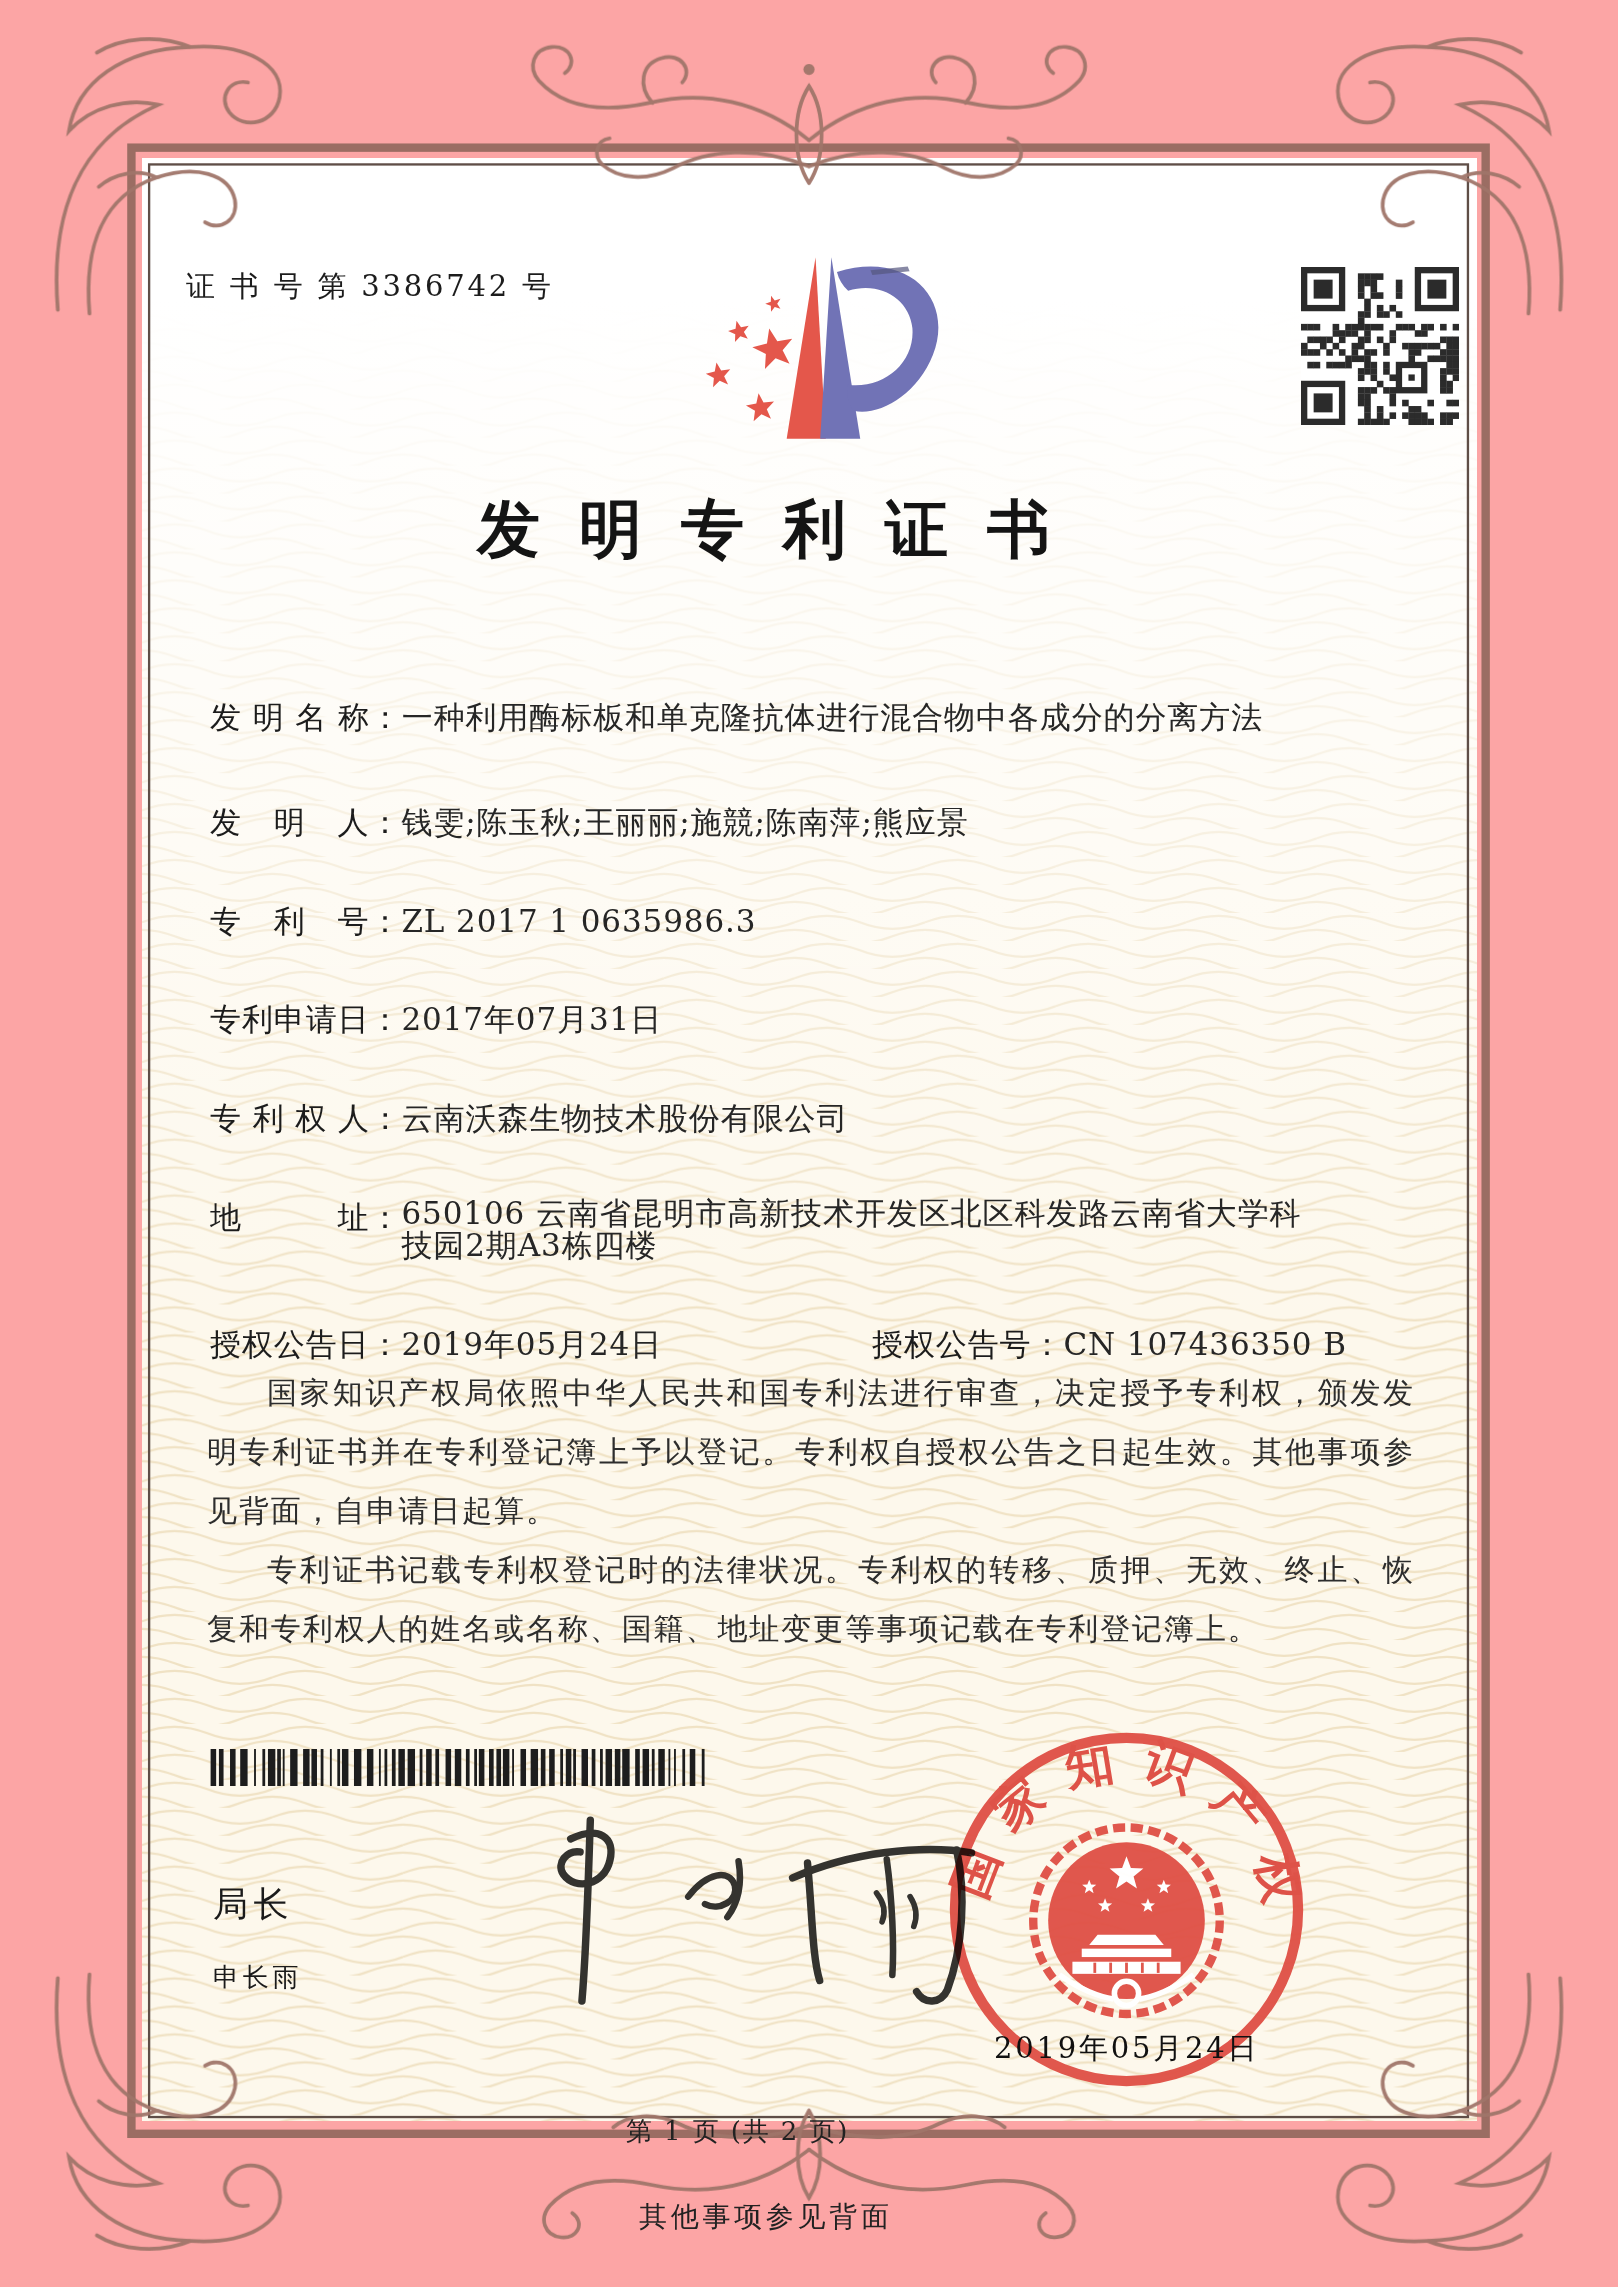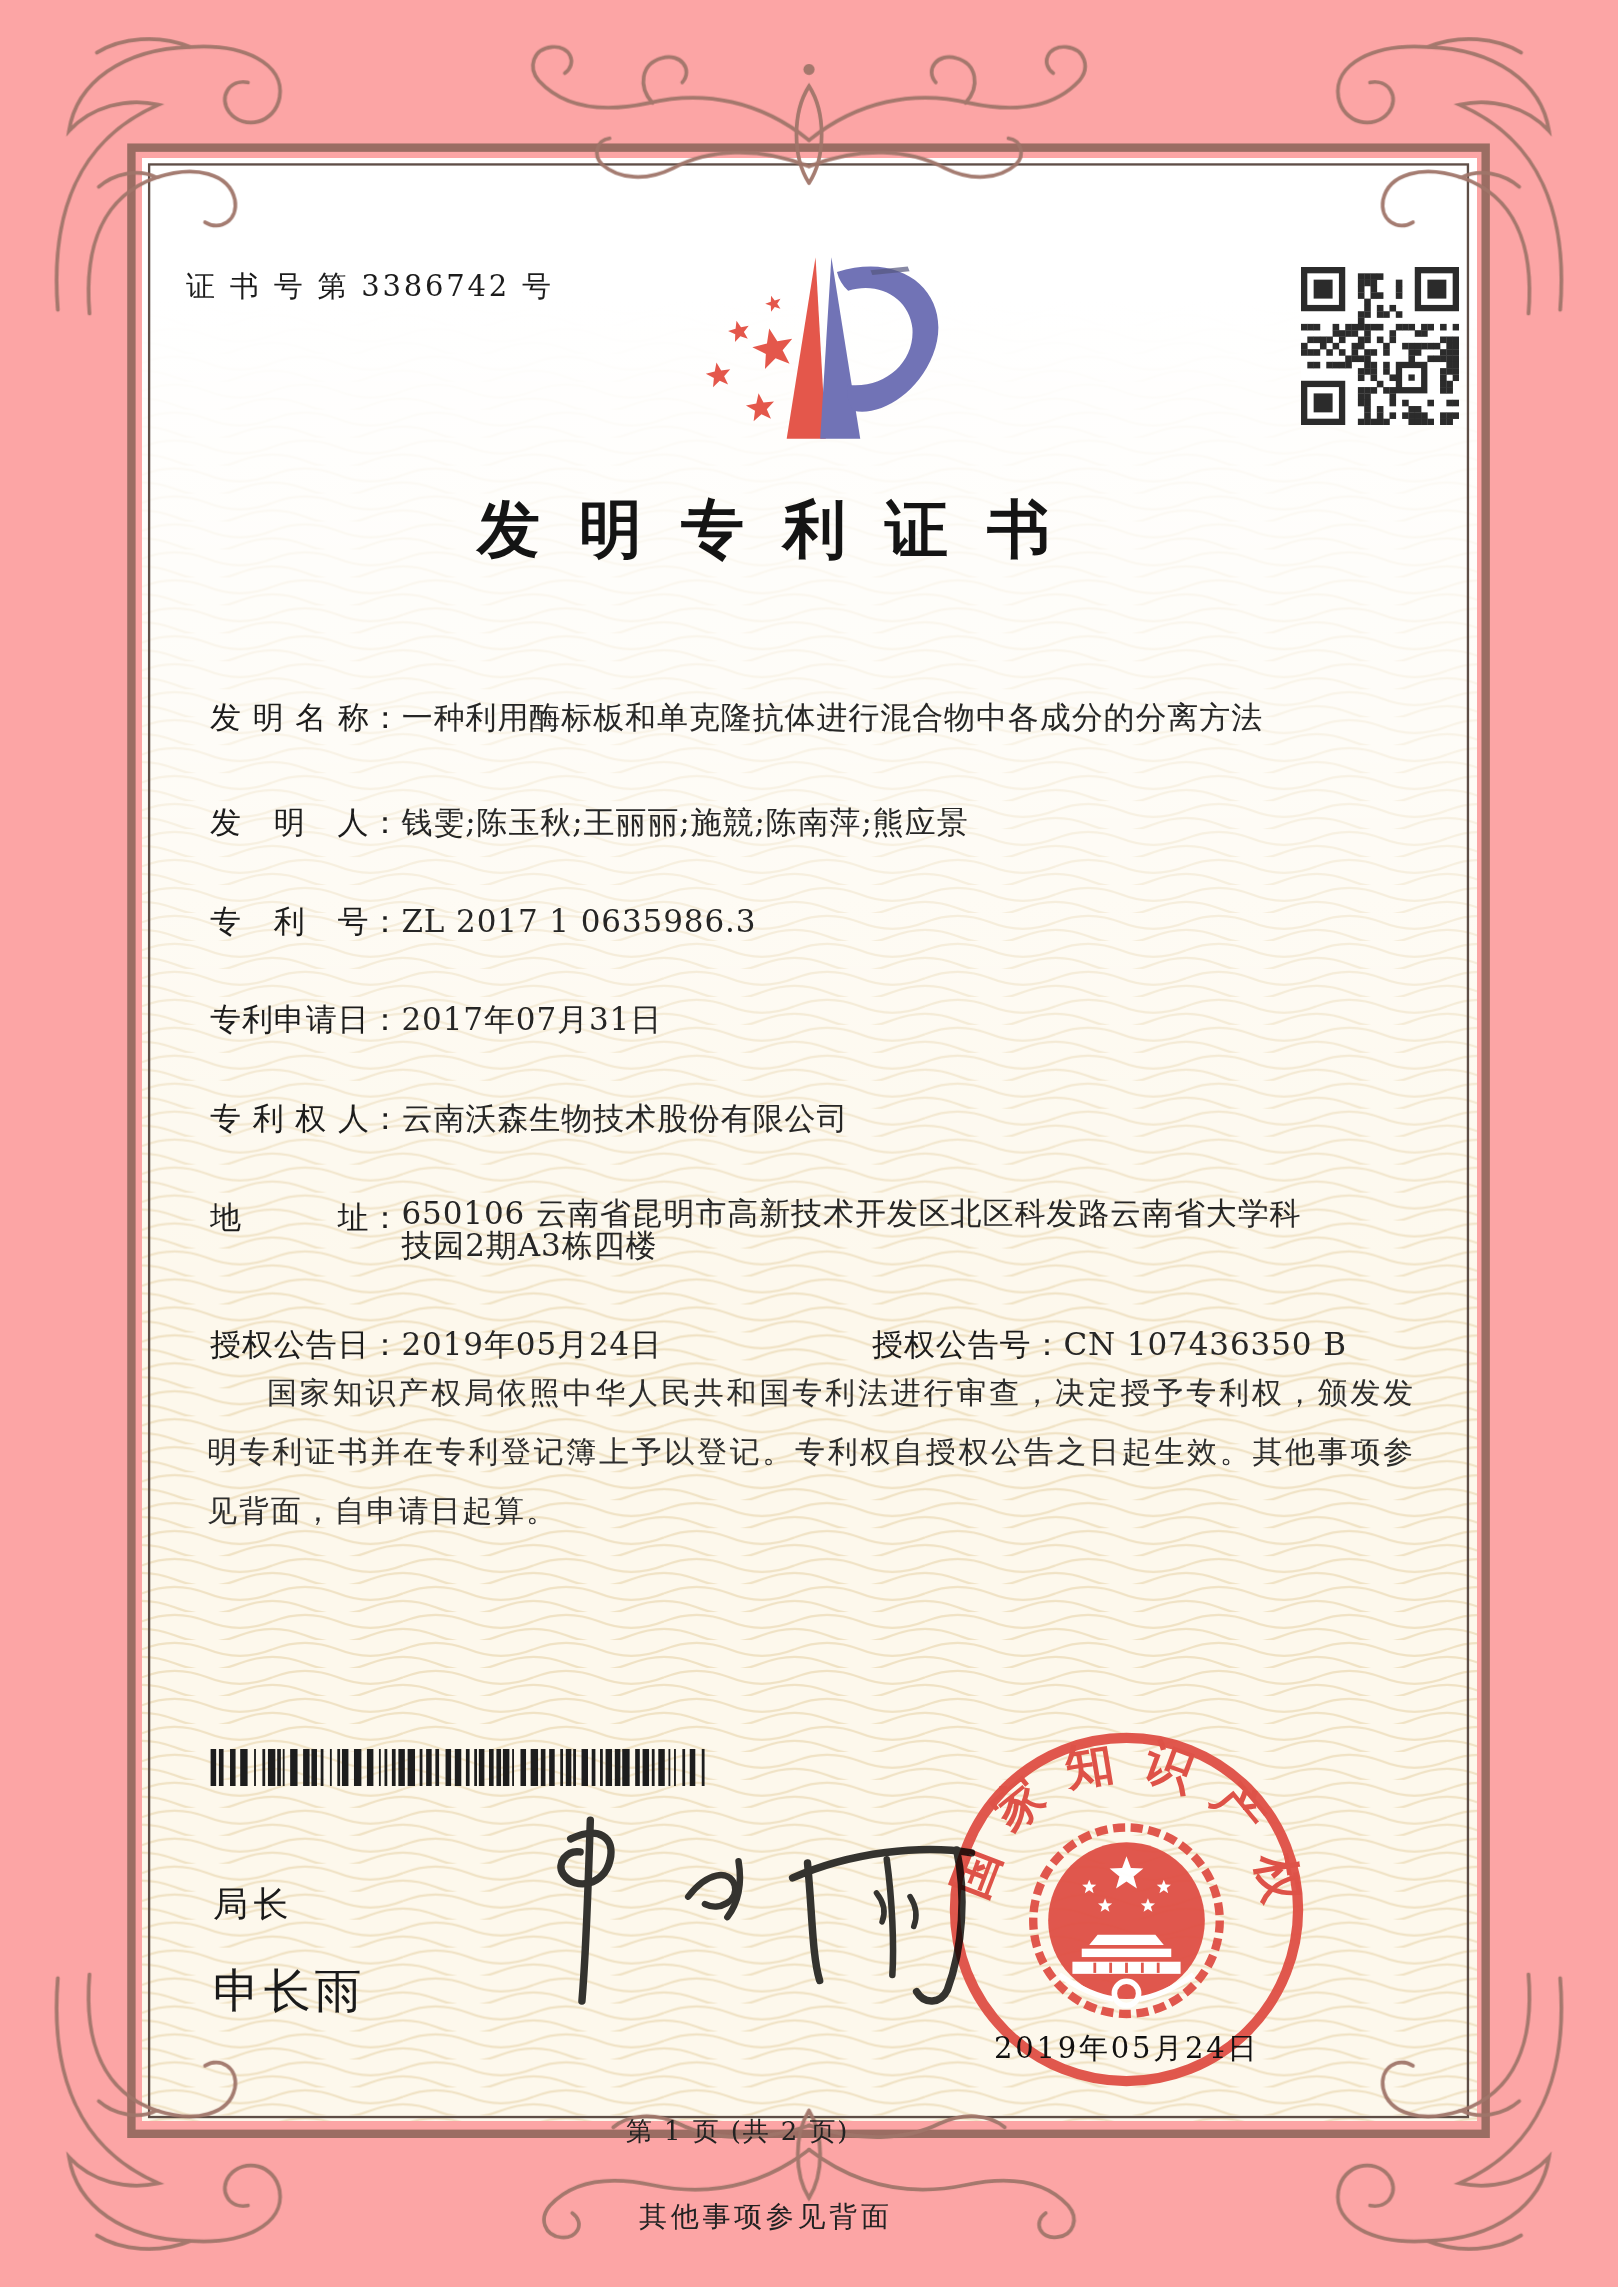--- a/index.html
+++ b/index.html
@@ -34,21 +34,21 @@
   .row-grant  {top:1324px;}
   .grant-no-pair{position:absolute;left:662px;top:0;white-space:nowrap;}
 
   .paras{position:absolute;left:207px;top:1363px;width:1208px;font-size:30px;
     line-height:59px;letter-spacing:1.9px;color:#2d2d2d;text-align:justify;}
   .paras p{margin:0;text-indent:2em;}
 
   .barcode{position:absolute;left:207px;top:1749px;width:503px;height:37px;}
   .officer-title{position:absolute;left:213px;top:1881px;font-size:35px;letter-spacing:5.6px;
     font-family:"DejaVu Sans","Liberation Sans",sans-serif;color:#1a1a1a;}
-  .officer-name{position:absolute;left:213px;top:1960px;font-size:47px;letter-spacing:3.7px;
+  .officer-name{position:absolute;left:213px;top:1960px;font-size:26px;letter-spacing:3.7px;
     font-family:"DejaVu Sans","Liberation Sans",sans-serif;color:#1a1a1a;}
   .signature{position:absolute;left:485px;top:1807px;width:522px;height:210px;}
 
   .seal{position:absolute;left:940px;top:1723px;width:373px;height:373px;
     mix-blend-mode:multiply;opacity:.96;}
   .seal-date{position:absolute;left:994px;top:2029px;font-size:29px;letter-spacing:2.8px;
     color:#101010;z-index:3;white-space:nowrap;}
 
   .page-indicator{position:absolute;left:626px;top:2114px;font-size:26px;letter-spacing:1.9px;color:#222;}
   .back-note{position:absolute;left:615px;top:2198px;font-size:28px;letter-spacing:3.7px;color:#222;margin-left:24px;}
@@ -328,20 +328,21 @@
     </div>
     <div class="row row-grant">
       <span class="lbl">授权公告日：</span><span class="val">2019年05月24日</span>
       <span class="grant-no-pair">
         <span class="lbl">授权公告号：</span><span class="val">CN 107436350 B</span>
       </span>
     </div>
 
     <div class="paras">
       <p>国家知识产权局依照中华人民共和国专利法进行审查，决定授予专利权，颁发发明专利证书并在专利登记簿上予以登记。专利权自授权公告之日起生效。其他事项参见背面，自申请日起算。</p>
+      <p>专利证书记载专利权登记时的法律状况。专利权的转移、质押、无效、终止、恢复和专利权人的姓名或名称、国籍、地址变更等事项记载在专利登记簿上。</p>
     </div>
 
     <svg class="barcode" id="bc-svg" viewBox="0 0 540 40">
         <rect x="2" y="0" width="6" height="40" fill="#1d1d1d"></rect>
         <rect x="11" y="0" width="5" height="40" fill="#1d1d1d"></rect>
         <rect x="23" y="0" width="6" height="40" fill="#1d1d1d"></rect>
         <rect x="34" y="0" width="8" height="40" fill="#1d1d1d"></rect>
         <rect x="49" y="0" width="2" height="40" fill="#1d1d1d"></rect>
         <rect x="58" y="0" width="3" height="40" fill="#1d1d1d"></rect>
         <rect x="64" y="0" width="8" height="40" fill="#1d1d1d"></rect>

